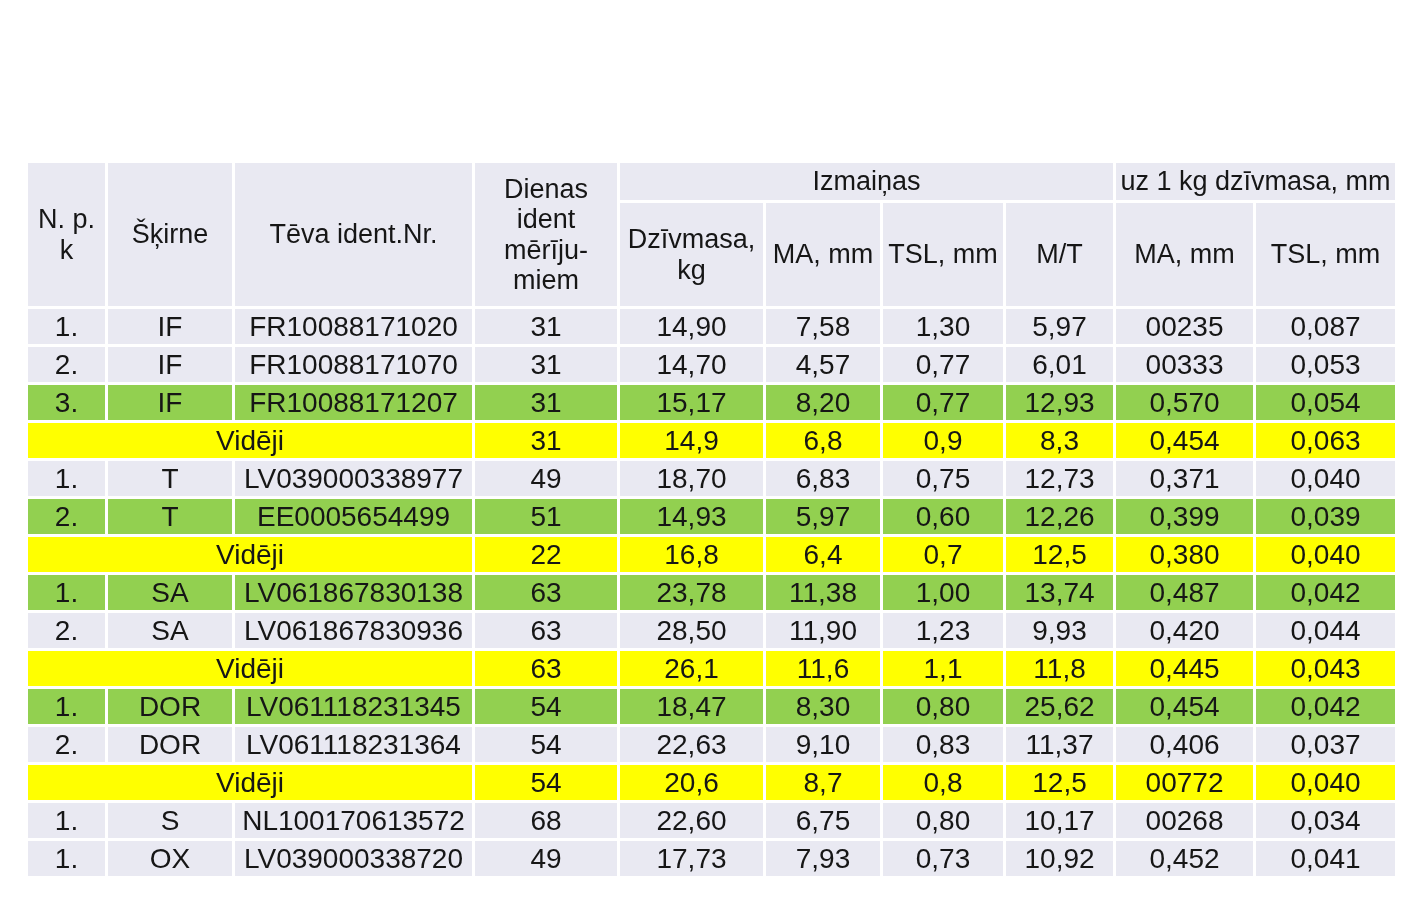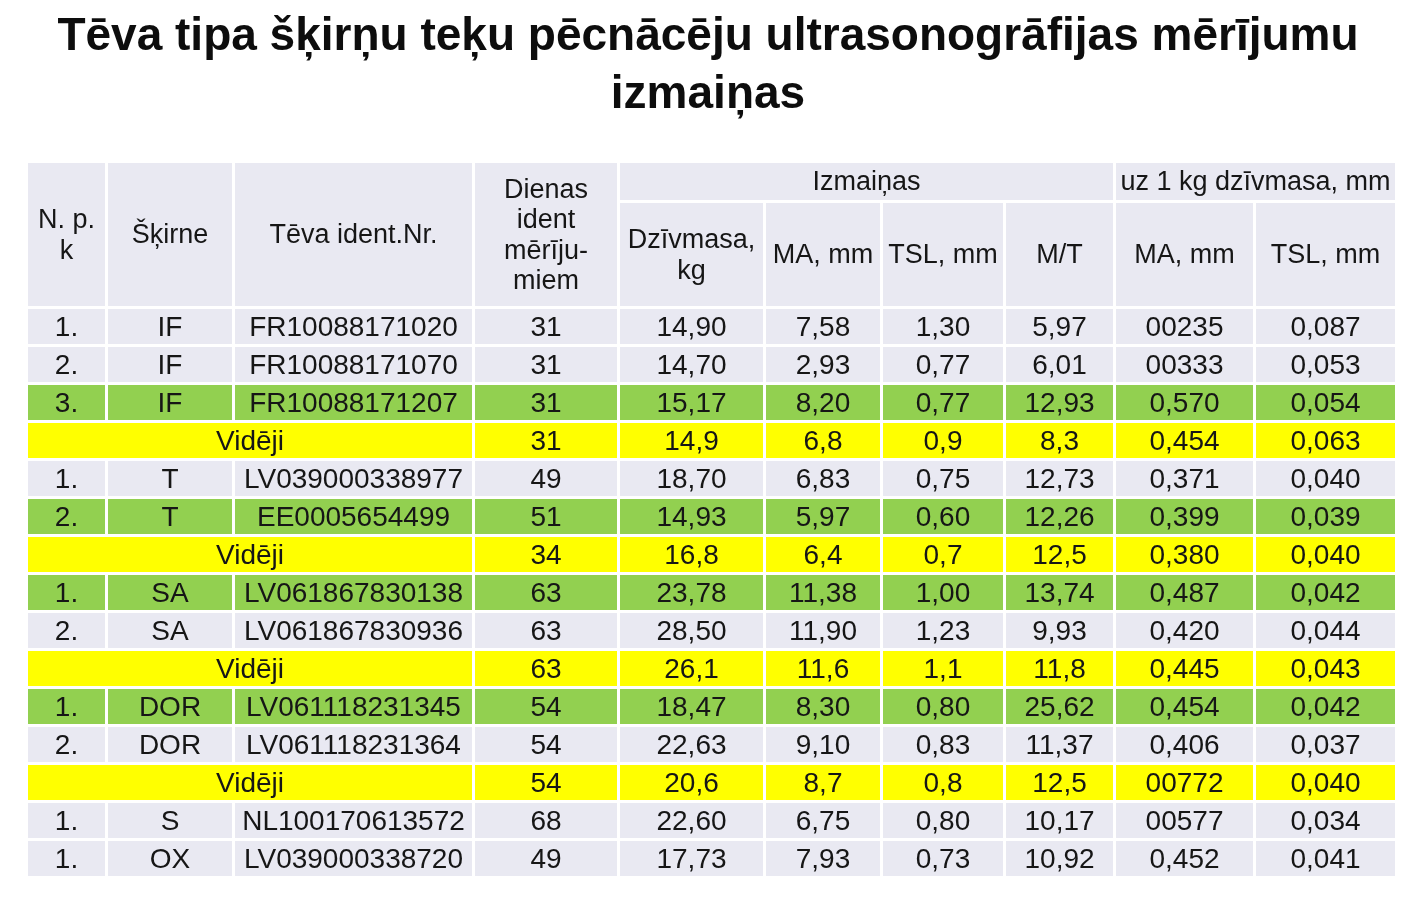--- a/index.html
+++ b/index.html
@@ -66,21 +66,20 @@
   col.c5 { width: 117px; }
   col.c6 { width: 123px; }
   col.c7 { width: 110px; }
   col.c8 { width: 140px; }
   col.c9 { width: 142px; }
 </style>
 </head>
 <body>
 
 <div class="slide">
-  <h1 class="slide-title">Tēva tipa šķirņu teķu pēcnācēju ultrasonogrāfijas mērījumu izmaiņas</h1>
 
   <table class="meas">
     <colgroup>
       <col class="c0">
         <col class="c1">
         <col class="c2">
         <col class="c3">
         <col class="c4">
       <col class="c5">
         <col class="c6">
@@ -118,21 +117,21 @@
           <td>5,97</td>
           <td>00235</td>
           <td>0,087</td>
         </tr>
         <tr class="">
           <td>2.</td>
           <td>IF</td>
           <td>FR10088171070</td>
           <td>31</td>
           <td>14,70</td>
-          <td>2,93</td>
+          <td>4,57</td>
           <td>0,77</td>
           <td>6,01</td>
           <td>00333</td>
           <td>0,053</td>
         </tr>
         <tr class="hl">
           <td>3.</td>
           <td>IF</td>
           <td>FR10088171207</td>
           <td>31</td>
@@ -172,21 +171,21 @@
           <td>51</td>
           <td>14,93</td>
           <td>5,97</td>
           <td>0,60</td>
           <td>12,26</td>
           <td>0,399</td>
           <td>0,039</td>
         </tr>
         <tr class="avg">
           <td colspan="3">Vidēji</td>
-          <td>34</td>
+          <td>22</td>
           <td>16,8</td>
           <td>6,4</td>
           <td>0,7</td>
           <td>12,5</td>
           <td>0,380</td>
           <td>0,040</td>
         </tr>
         <tr class="hl">
           <td>1.</td>
           <td>SA</td>
@@ -257,21 +256,21 @@
         </tr>
         <tr class="">
           <td>1.</td>
           <td>S</td>
           <td>NL100170613572</td>
           <td>68</td>
           <td>22,60</td>
           <td>6,75</td>
           <td>0,80</td>
           <td>10,17</td>
-          <td>00577</td>
+          <td>00268</td>
           <td>0,034</td>
         </tr>
         <tr class="">
           <td>1.</td>
           <td>OX</td>
           <td>LV039000338720</td>
           <td>49</td>
           <td>17,73</td>
           <td>7,93</td>
           <td>0,73</td>

